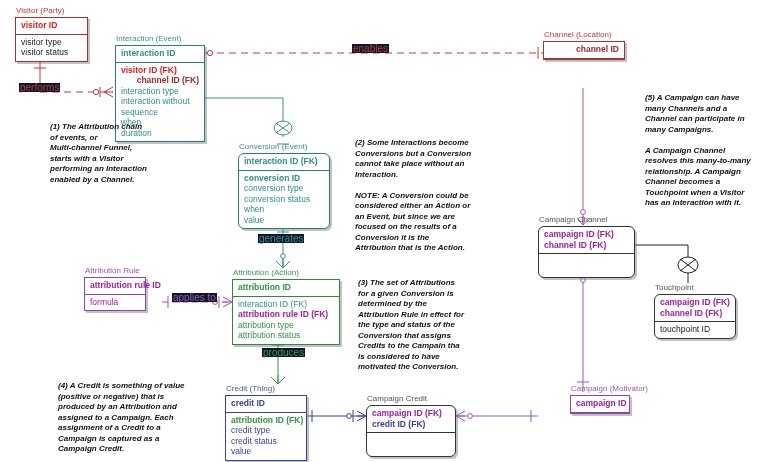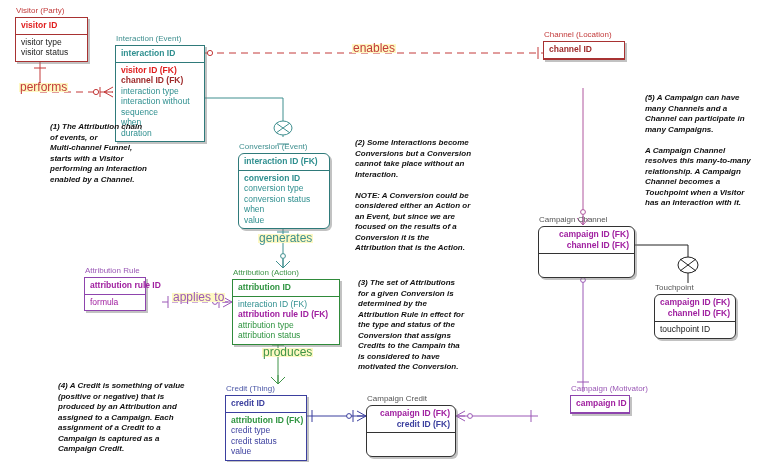--- a/index.html
+++ b/index.html
@@ -54,24 +54,24 @@
   .t-red  .pk-sect { border-bottom-color:#a83232; }
   .t-teal .entity-title { color:#3f8f8f; } .t-teal .entity-box { border-color:#2f7a7a; }
   .t-teal .pk-sect { border-bottom-color:#2f7a7a; }
   .t-green .entity-title{ color:#3f9448; } .t-green .entity-box{ border-color:#2f8a3a; }
   .t-green .pk-sect { border-bottom-color:#2f8a3a; }
   .t-purple .entity-title{color:#9b59b6;} .t-purple .entity-box{ border-color:#8e44ad; }
   .t-purple .pk-sect { border-bottom-color:#8e44ad; }
   .t-blue .entity-title{ color:#4a56a6; } .t-blue .entity-box{ border-color:#3b3f9e; }
   .t-blue .pk-sect { border-bottom-color:#3b3f9e; }
   .t-grey .entity-title{ color:#555; } .t-grey .entity-box{ border-color:#333; }
-  .t-grey .pk-sect { border-bottom-color:#333;text-align:right; }
+  .t-grey .pk-sect { border-bottom-color:#333; }
 
   .c-red { color:#e02020; }
-  .c-darkred { color:#9e2a2a; }
+  .c-darkred { color:#9e2a2a;text-align:right; }
   .c-teal { color:#2f8f8f; }
   .c-green { color:#2f9440; }
   .c-purple { color:#a020a0; }
   .c-blue { color:#3b3f9e; }
   .c-dark { color:#222; }
 
   
   .note {
     position: absolute;
     font-family: "Liberation Sans", sans-serif;
@@ -79,24 +79,24 @@
     font-weight: bold;
     font-size: 8px;
     line-height: 10.5px;
     color: #111;
     white-space: pre-line;
   }
 
   
   .lbl {
     position: absolute;
-    font-size: 12px;
+    font-size: 10px;
     line-height: 9px;
     white-space: nowrap;
-    background: #fef9c3;
+    background: #0f172a;
     padding: 0 1px;
   }
   .lbl.red { color:#c33b3b; }
   .lbl.teal { color:#3f8f8f; }
   .lbl.green { color:#3f9448; }
   .lbl.purple { color:#9b59b6; }
 
   svg.wires {
     position: absolute;
     left: 0; top: 0;

